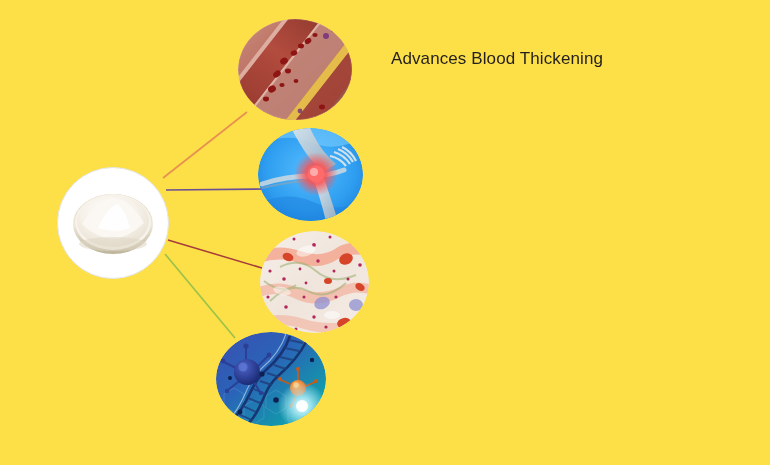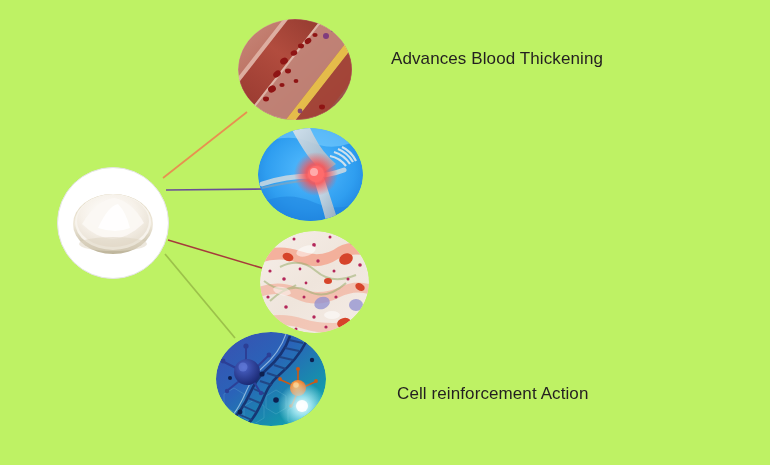--- a/index.html
+++ b/index.html
@@ -7,21 +7,21 @@
     padding: 0;
     background: #ffffff;
   }
   body {
     font-family: "Liberation Sans", sans-serif;
   }
   #infographic {
     position: relative;
     width: 770px;
     height: 465px;
-    background: #bef264;
+    background: #fde047;
     overflow: hidden;
   }
   .conn-layer {
     position: absolute;
     left: 0;
     top: 0;
     width: 770px;
     height: 465px;
     pointer-events: none;
   }
@@ -380,15 +380,14 @@
           <circle cx="14" cy="46" r="2"></circle>
         </g>
 
         <circle cx="86" cy="74" r="24" fill="url(#flare)"></circle>
         <circle cx="86" cy="74" r="6" fill="#ffffff" opacity="0.9"></circle>
       </g>
     </svg>
   </div>
 
   <div class="label" id="label-1">Advances Blood Thickening</div>
-  <div class="label" id="label-4">Cell reinforcement Action</div>
 
 </div>
 
 </body></html>

